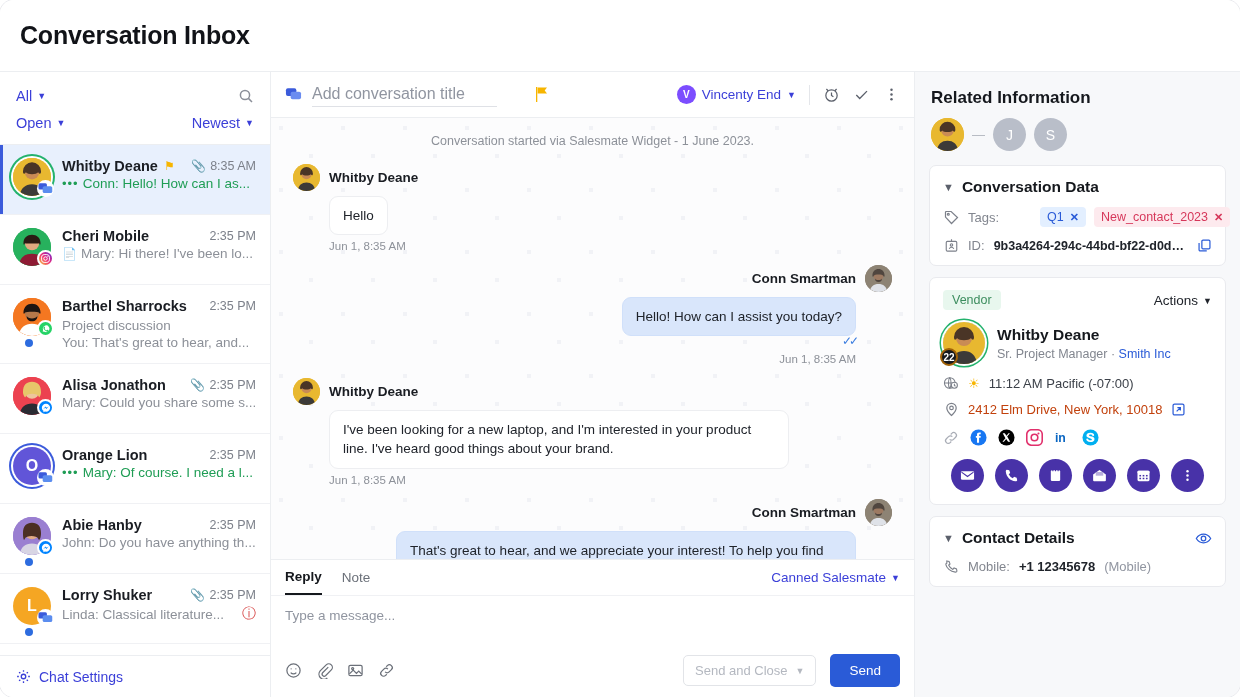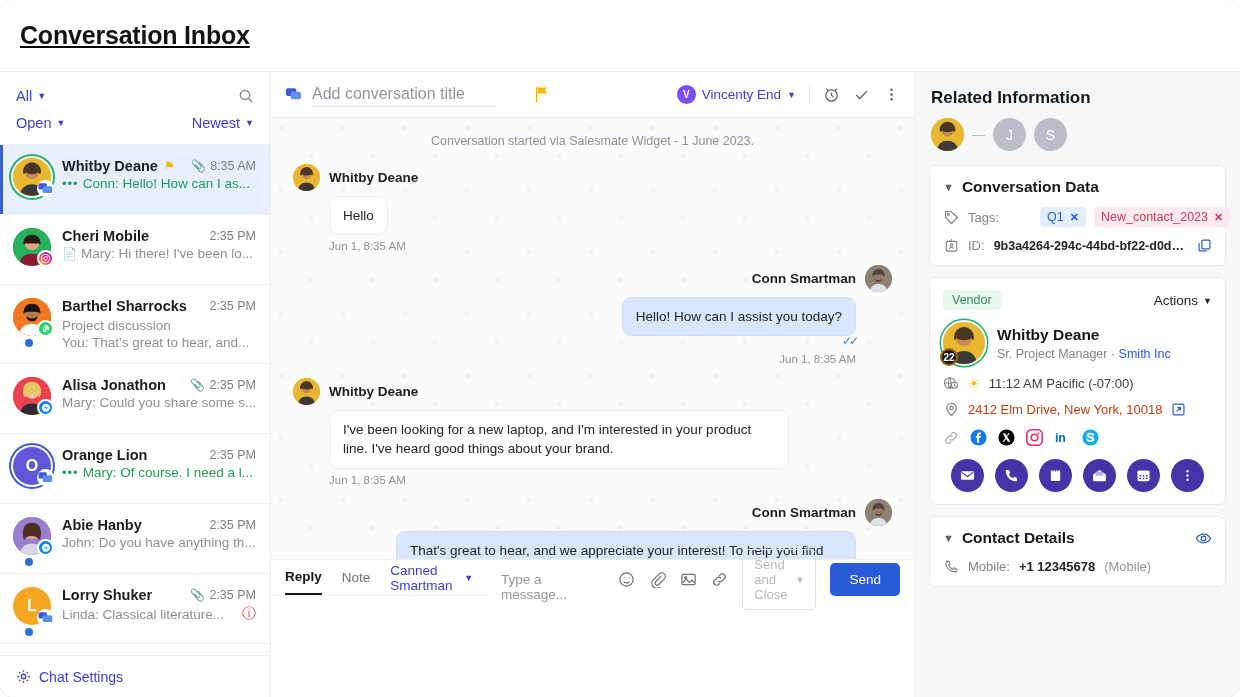--- a/index.html
+++ b/index.html
@@ -19,21 +19,20 @@
     box-shadow: 0 0 0 1px #e9eaee;
   }
 
   
   .topbar {
     height: 72px; flex: 0 0 72px;
     display: flex; align-items: center;
     padding: 0 20px;
     border-bottom: 1px solid #eceef1;
     background: #fff;
-    text-decoration: underline;
   }
   .page-title { font-size: 25px; font-weight: bold; color: #111318; letter-spacing: -0.2px; }
 
   .body-row { flex: 1 1 auto; display: flex; min-height: 0; }
 
   
   .sidebar {
     width: 271px; flex: 0 0 271px;
     border-right: 1px solid #eceef1;
     display: flex; flex-direction: column;
@@ -147,21 +146,21 @@
   .msg-time { font-size: 11.5px; color: #8d9199; margin-top: 5px; }
   .in .msg-time { margin-left: 36px; }
 
   .out .msg-head { justify-content: flex-end; }
   .out .bubble { background: #d9e6fb; border: 1px solid #d0e0fa; }
   .out-row { display: flex; justify-content: flex-end; align-items: flex-end; gap: 7px; padding-right: 36px; }
   .ticks { color: #3b7de0; font-size: 12px; letter-spacing: -3px; }
   .out .msg-time { text-align: right; padding-right: 36px; }
 
   
-  .composer { flex: 0 0 138px; border-top: 1px solid #eceef1; background: #fff; display: flex; flex-direction: row; }
+  .composer { flex: 0 0 138px; border-top: 1px solid #eceef1; background: #fff; display: flex; flex-direction: column; }
   .comp-tabs { height: 36px; display: flex; align-items: center; gap: 20px; padding: 0 14px; position: relative; border-bottom: 1px solid #f0f1f4; }
   .ctab { font-size: 13.5px; color: #6b7079; cursor: pointer; padding-bottom: 9px; padding-top: 9px; }
   .ctab.active { color: #15181d; font-weight: bold; border-bottom: 2.5px solid #15181d; }
   .canned { margin-left: auto; color: #3b3fd8; font-size: 13.5px; cursor: pointer; display: flex; align-items: center; gap: 5px; }
   .comp-input { flex: 1 1 auto; padding: 12px 14px; font-size: 13.5px; color: #9095a0; }
   .comp-bottom { height: 46px; flex: 0 0 46px; display: flex; align-items: center; padding: 0 14px 8px 14px; gap: 14px; }
   .comp-ic { color: #6b7079; cursor: pointer; display: flex; }
   .snc {
     margin-left: auto; display: flex; align-items: center; gap: 8px;
     border: 1px solid #e2e4e8; border-radius: 5px; padding: 7px 11px;
@@ -621,21 +620,21 @@
 
       </div>
           </div>
       </div>
 
       <div class="composer">
         <div class="comp-tabs">
           <span class="ctab active">Reply</span>
           <span class="ctab">Note</span>
           <span class="canned">
-            <span>Canned Smartman</span>
+            <span>Canned Salesmate</span>
             <span class="caret">▼</span>
           </span>
         </div>
         <div class="comp-input">Type a message...</div>
         <div class="comp-bottom">
           <span class="comp-ic">
             <svg width="17" height="17" viewBox="0 0 18 18" fill="none" stroke="currentColor" stroke-width="1.3">
               <circle cx="9" cy="9" r="7"></circle>
                 <circle cx="6.5" cy="7.2" r="0.7" fill="currentColor" stroke="none"></circle>
               <circle cx="11.5" cy="7.2" r="0.7" fill="currentColor" stroke="none"></circle>

